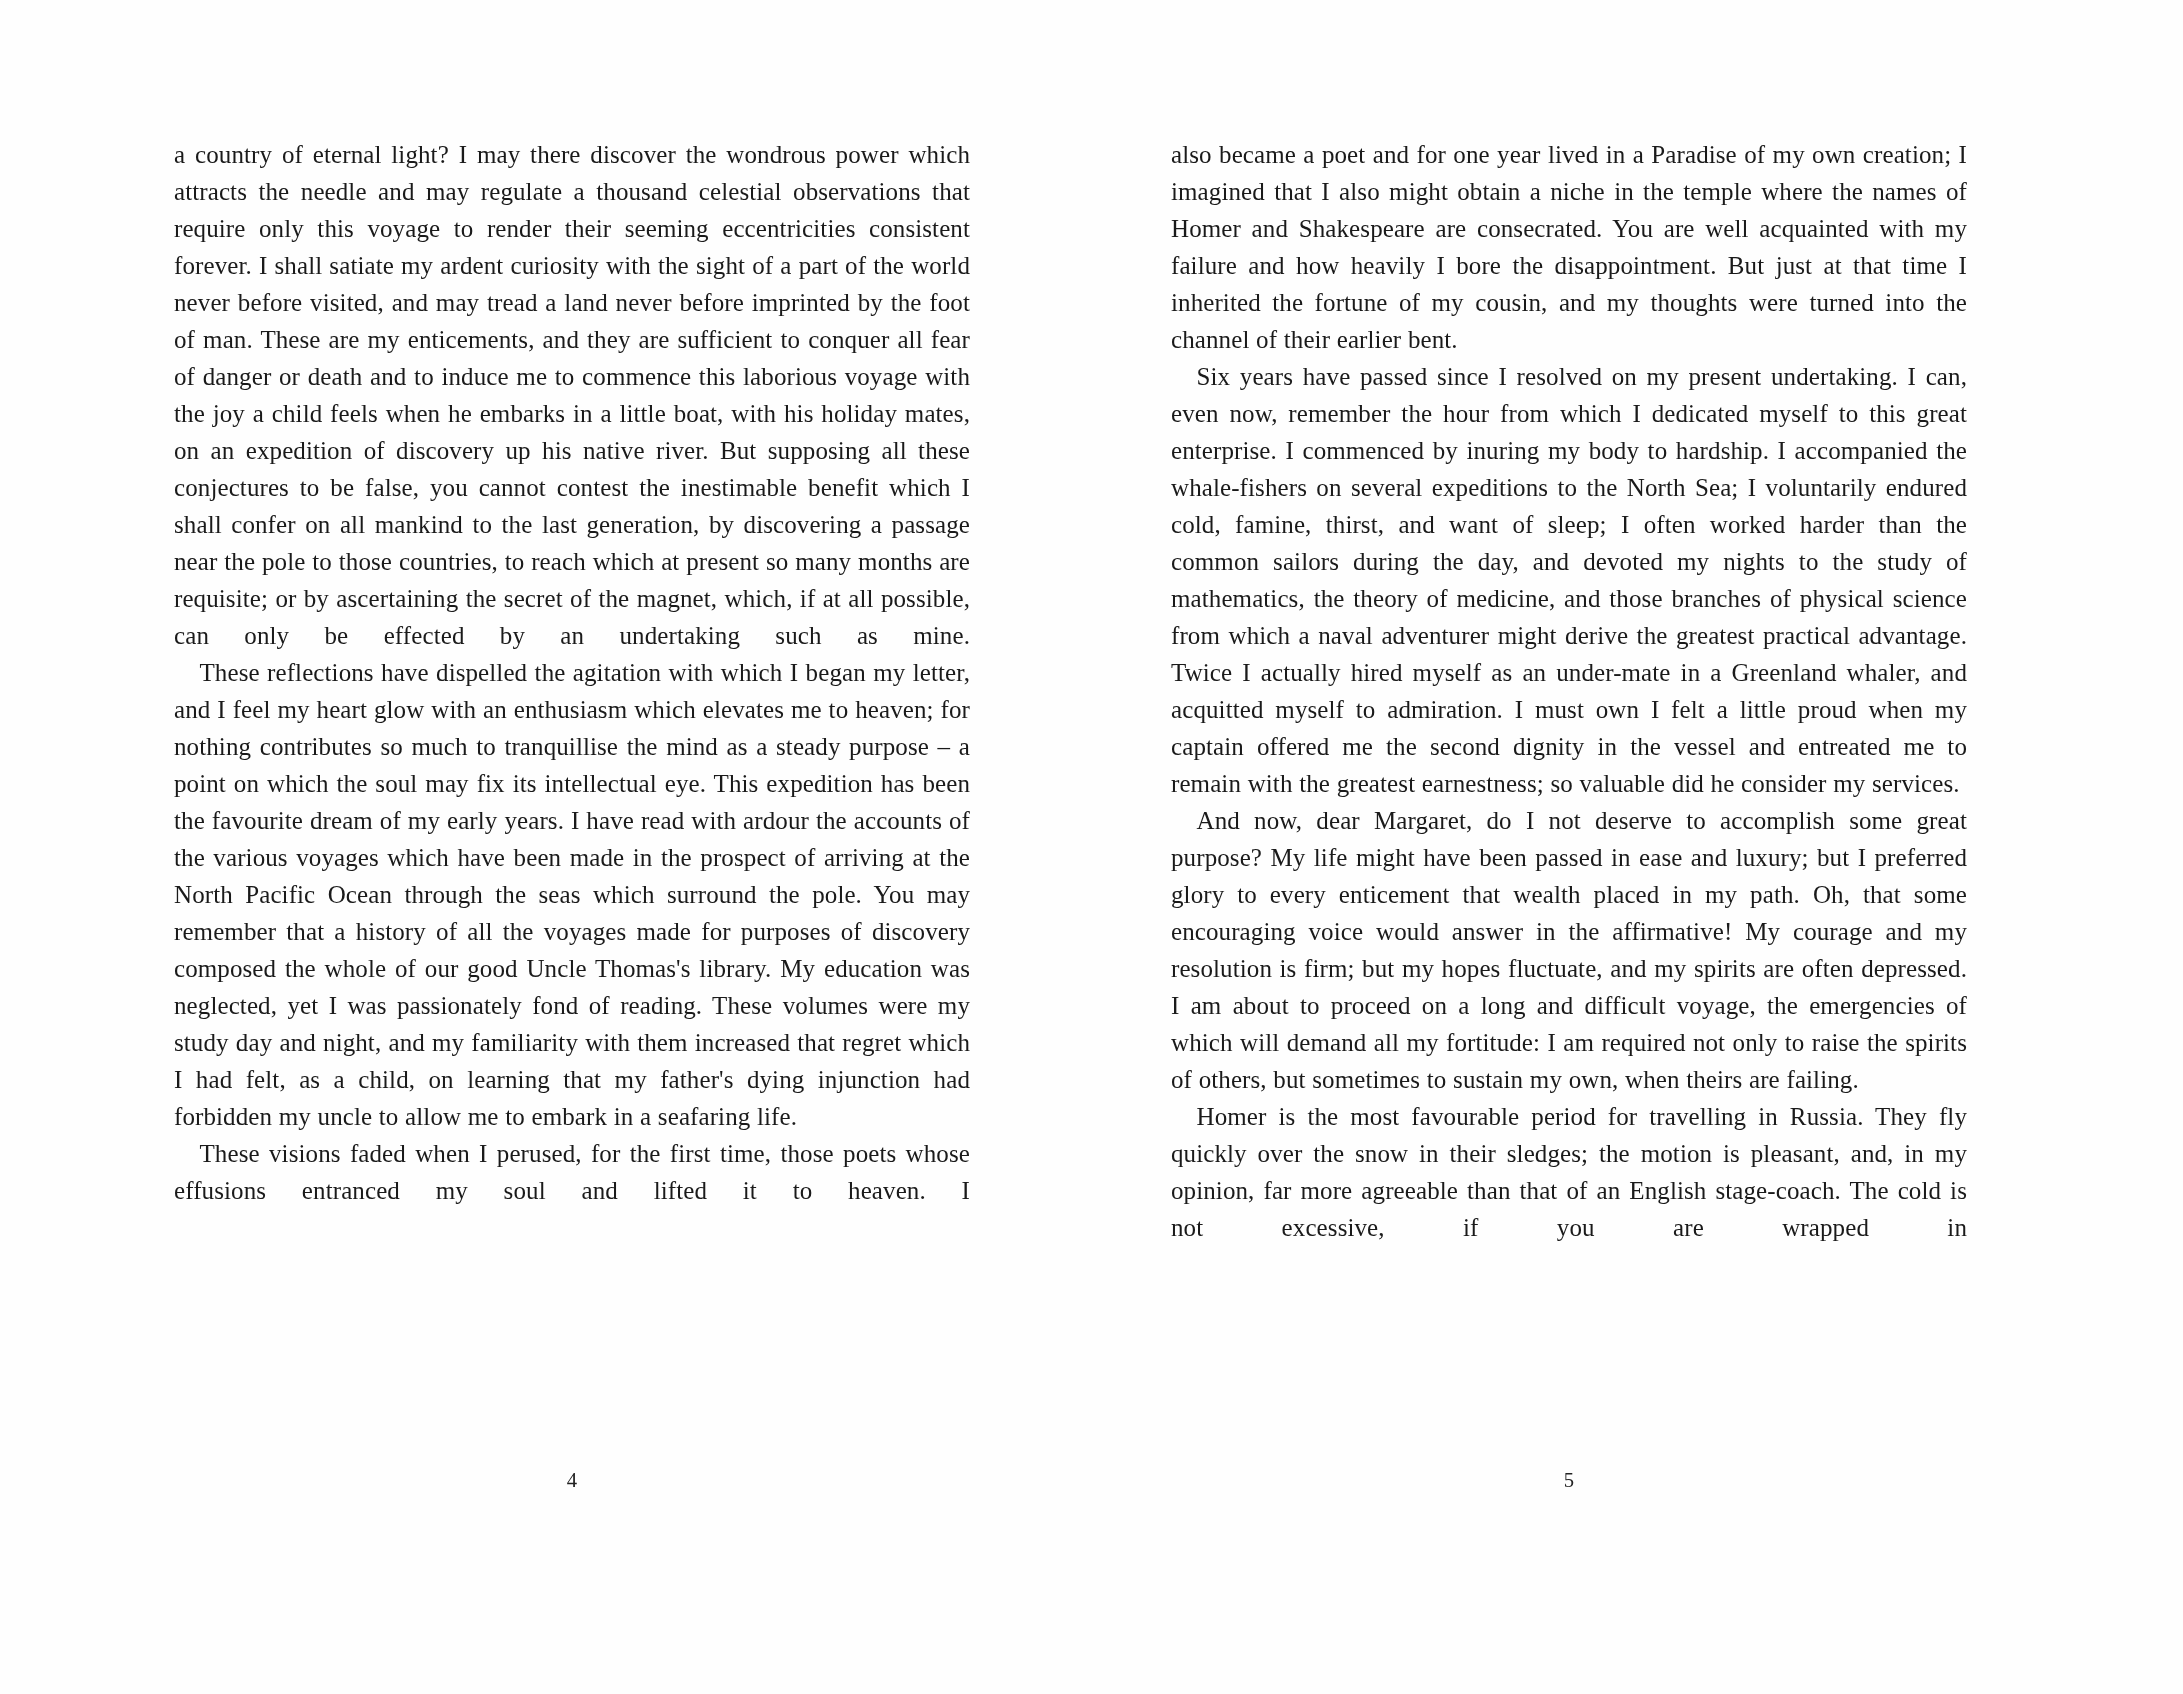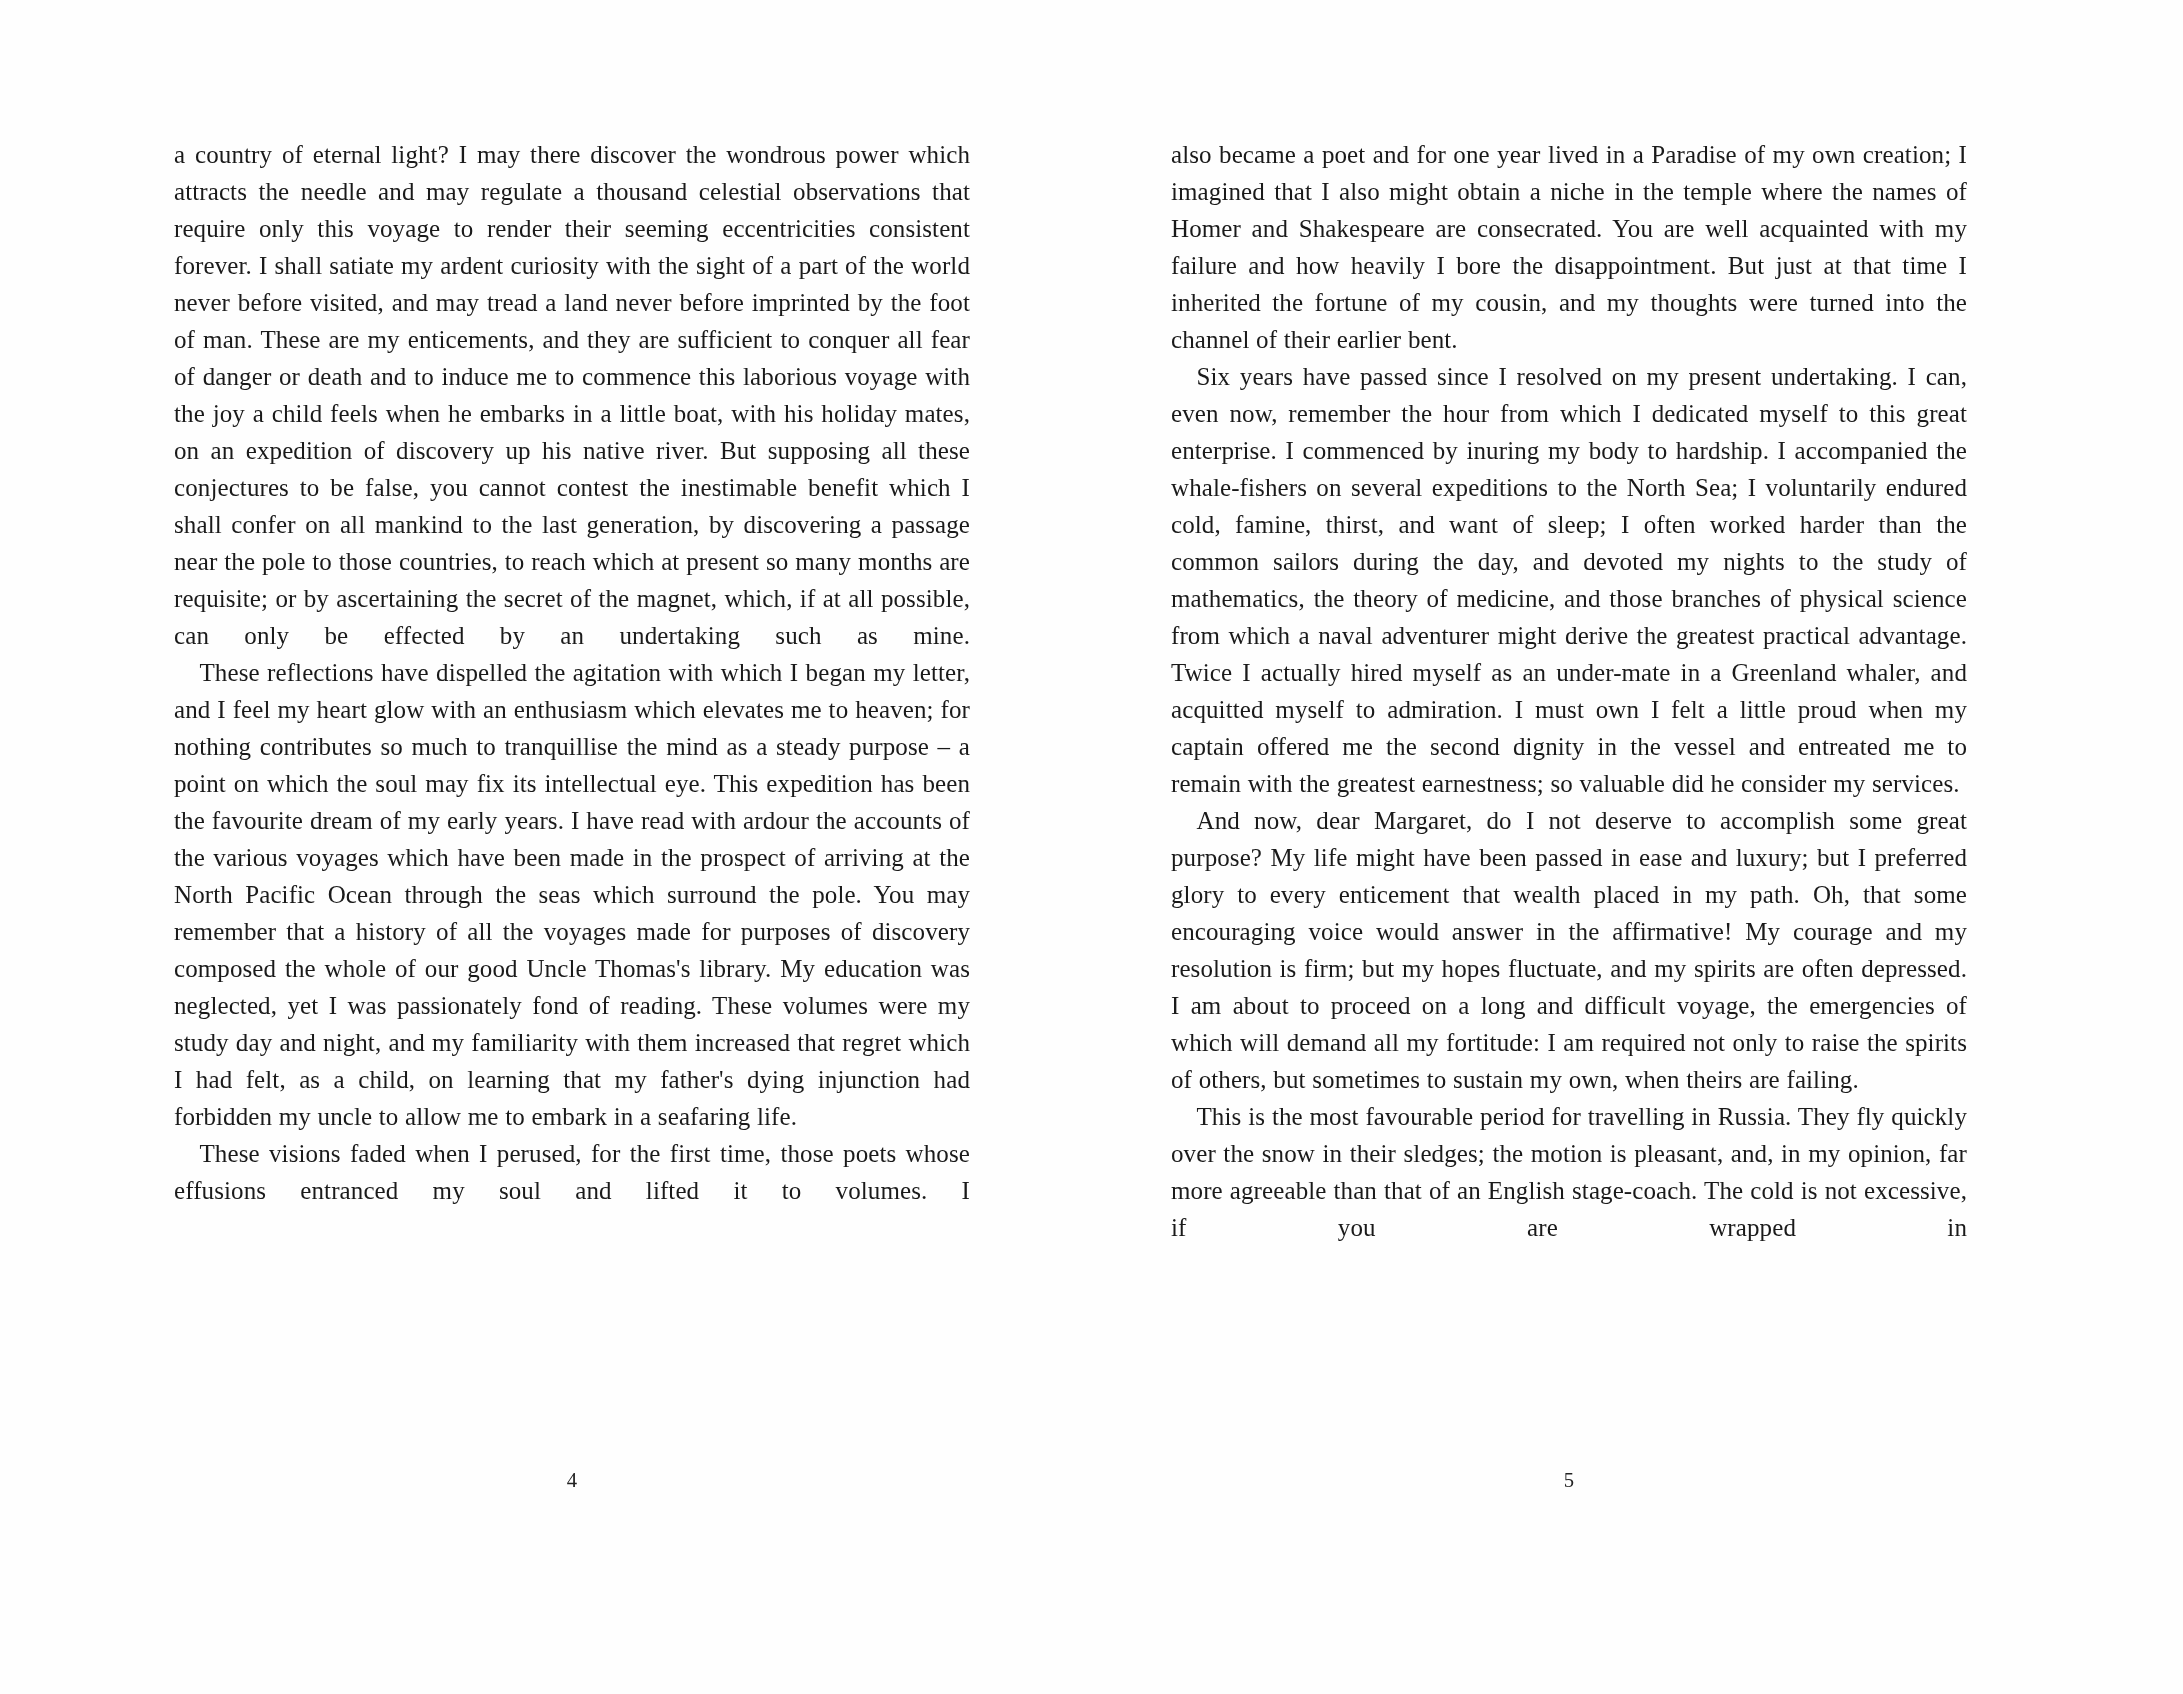--- a/index.html
+++ b/index.html
@@ -73,29 +73,29 @@
 </style>
 </head>
 <body>
 
 <div class="spread">
 
   <div class="page page-left">
     <div class="textblock">
       <p class="para runon">a country of eternal light? I may there discover the wondrous power which attracts the needle and may regulate a thousand celestial observations that require only this voyage to render their seeming eccentricities consistent forever. I shall satiate my ardent curiosity with the sight of a part of the world never before visited, and may tread a land never before imprinted by the foot of man. These are my enticements, and they are sufficient to conquer all fear of danger or death and to induce me to commence this laborious voyage with the joy a child feels when he embarks in a little boat, with his holiday mates, on an expedition of discovery up his native river. But supposing all these conjectures to be false, you cannot contest the inestimable benefit which I shall confer on all mankind to the last generation, by discovering a passage near the pole to those countries, to reach which at present so many months are requisite; or by ascertaining the secret of the magnet, which, if at all possible, can only be effected by an undertaking such as mine.</p>
       <p class="para indent">These reflections have dispelled the agitation with which I began my letter, and I feel my heart glow with an enthusiasm which elevates me to heaven; for nothing contributes so much to tranquillise the mind as a steady purpose – a point on which the soul may fix its intellectual eye. This expedition has been the favourite dream of my early years. I have read with ardour the accounts of the various voyages which have been made in the prospect of arriving at the North Pacific Ocean through the seas which surround the pole. You may remember that a history of all the voyages made for purposes of discovery composed the whole of our good Uncle Thomas's library. My education was neglected, yet I was passionately fond of reading. These volumes were my study day and night, and my familiarity with them increased that regret which I had felt, as a child, on learning that my father's dying injunction had forbidden my uncle to allow me to embark in a seafaring life.</p>
-      <p class="para indent runon">These visions faded when I perused, for the first time, those poets whose effusions entranced my soul and lifted it to volumes. I</p>
+      <p class="para indent runon">These visions faded when I perused, for the first time, those poets whose effusions entranced my soul and lifted it to heaven. I</p>
     </div>
     <div class="folio">4</div>
   </div>
 
   <div class="page page-right">
     <div class="textblock">
       <p class="para">also became a poet and for one year lived in a Paradise of my own creation; I imagined that I also might obtain a niche in the temple where the names of Homer and Shakespeare are consecrated. You are well acquainted with my failure and how heavily I bore the disappointment. But just at that time I inherited the fortune of my cousin, and my thoughts were turned into the channel of their earlier bent.</p>
       <p class="para indent">Six years have passed since I resolved on my present undertaking. I can, even now, remember the hour from which I dedicated myself to this great enterprise. I commenced by inuring my body to hardship. I accompanied the whale-fishers on several expeditions to the North Sea; I voluntarily endured cold, famine, thirst, and want of sleep; I often worked harder than the common sailors during the day, and devoted my nights to the study of mathematics, the theory of medicine, and those branches of physical science from which a naval adventurer might derive the greatest practical advantage. Twice I actually hired myself as an under-mate in a Greenland whaler, and acquitted myself to admiration. I must own I felt a little proud when my captain offered me the second dignity in the vessel and entreated me to remain with the greatest earnestness; so valuable did he consider my services.</p>
       <p class="para indent">And now, dear Margaret, do I not deserve to accomplish some great purpose? My life might have been passed in ease and luxury; but I preferred glory to every enticement that wealth placed in my path. Oh, that some encouraging voice would answer in the affirmative! My courage and my resolution is firm; but my hopes fluctuate, and my spirits are often depressed. I am about to proceed on a long and difficult voyage, the emergencies of which will demand all my fortitude: I am required not only to raise the spirits of others, but sometimes to sustain my own, when theirs are failing.</p>
-      <p class="para indent runon">This is the most favourable period for travelling in Russia. They fly quickly over the snow in their sledges; the motion is pleasant, and, in my opinion, far more agreeable than that of an English stage-coach. The cold is not excessive, if you are wrapped in</p>
+      <p class="para indent runon">Homer is the most favourable period for travelling in Russia. They fly quickly over the snow in their sledges; the motion is pleasant, and, in my opinion, far more agreeable than that of an English stage-coach. The cold is not excessive, if you are wrapped in</p>
     </div>
     <div class="folio">5</div>
   </div>
 
 </div>
 
 
 </body></html>

